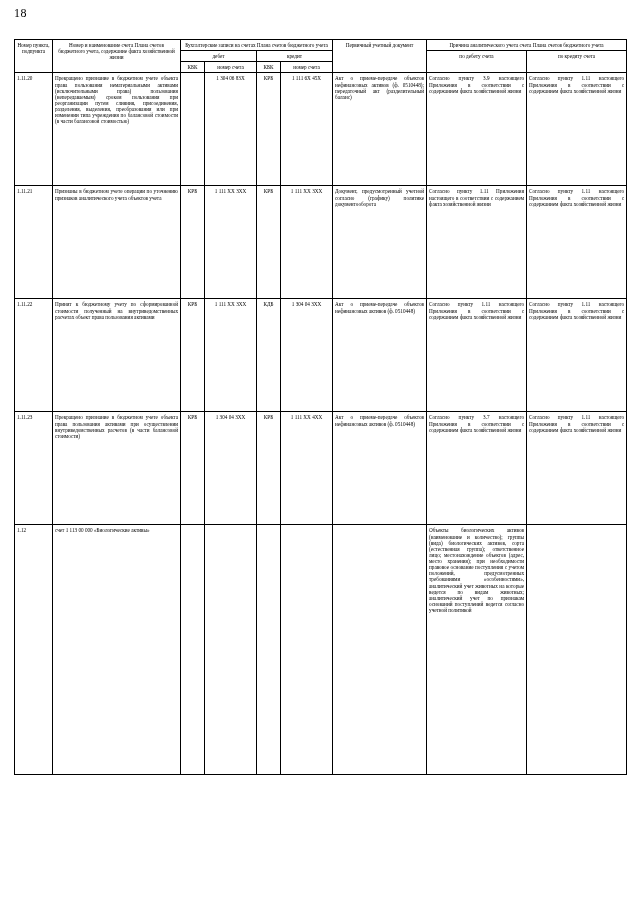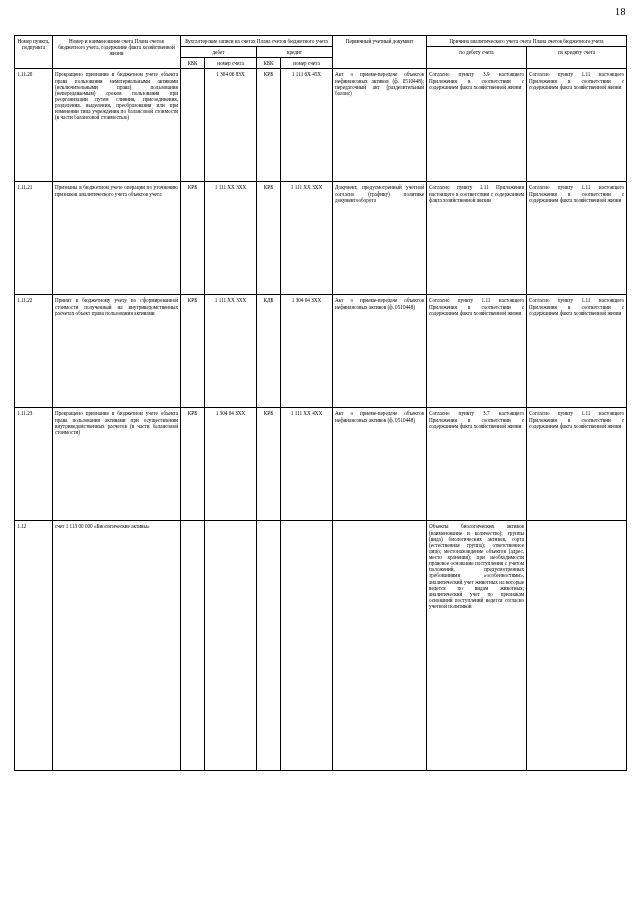--- a/index.html
+++ b/index.html
@@ -15,22 +15,22 @@
     overflow: hidden;
   }
   .page {
     position: relative;
     width: 640px;
     height: 905px;
     box-sizing: border-box;
     padding: 6px 14px 6px 14px;
   }
   .page-number {
-    text-align: right;
-    font-size: 10px;
+    text-align: left;
+    font-size: 12px;
     margin-bottom: 18px;
     letter-spacing: 0.5px;
   }
   table.doc {
     border-collapse: collapse;
     table-layout: fixed;
     width: 612px;
     margin: 0 auto;
   }
   table.doc td, table.doc th {

